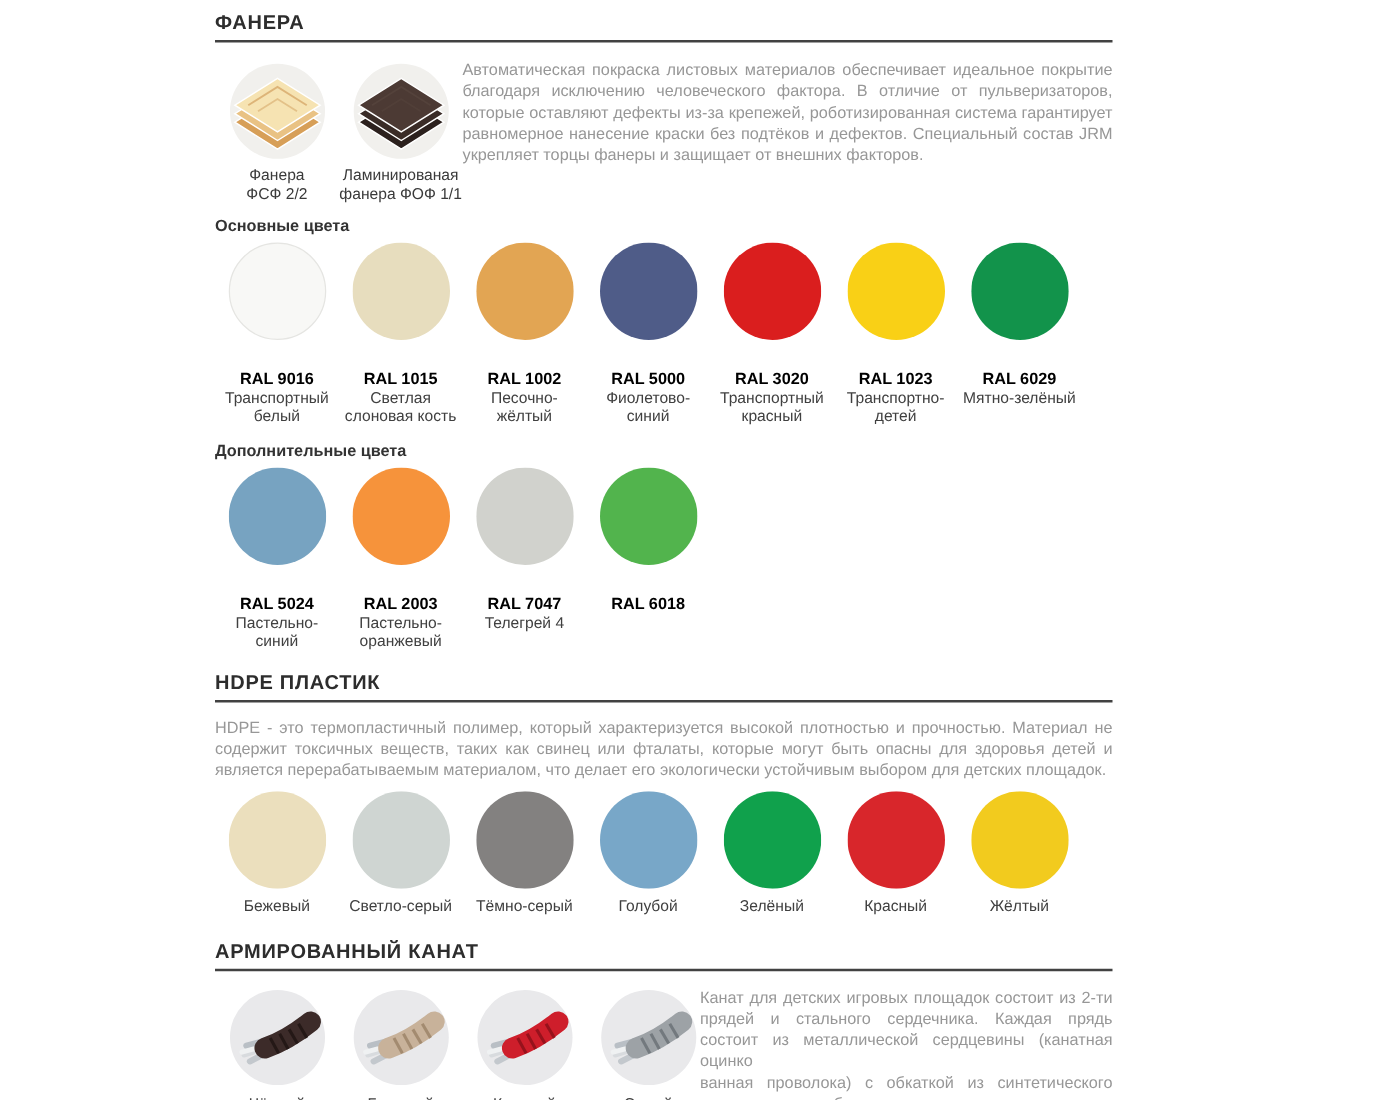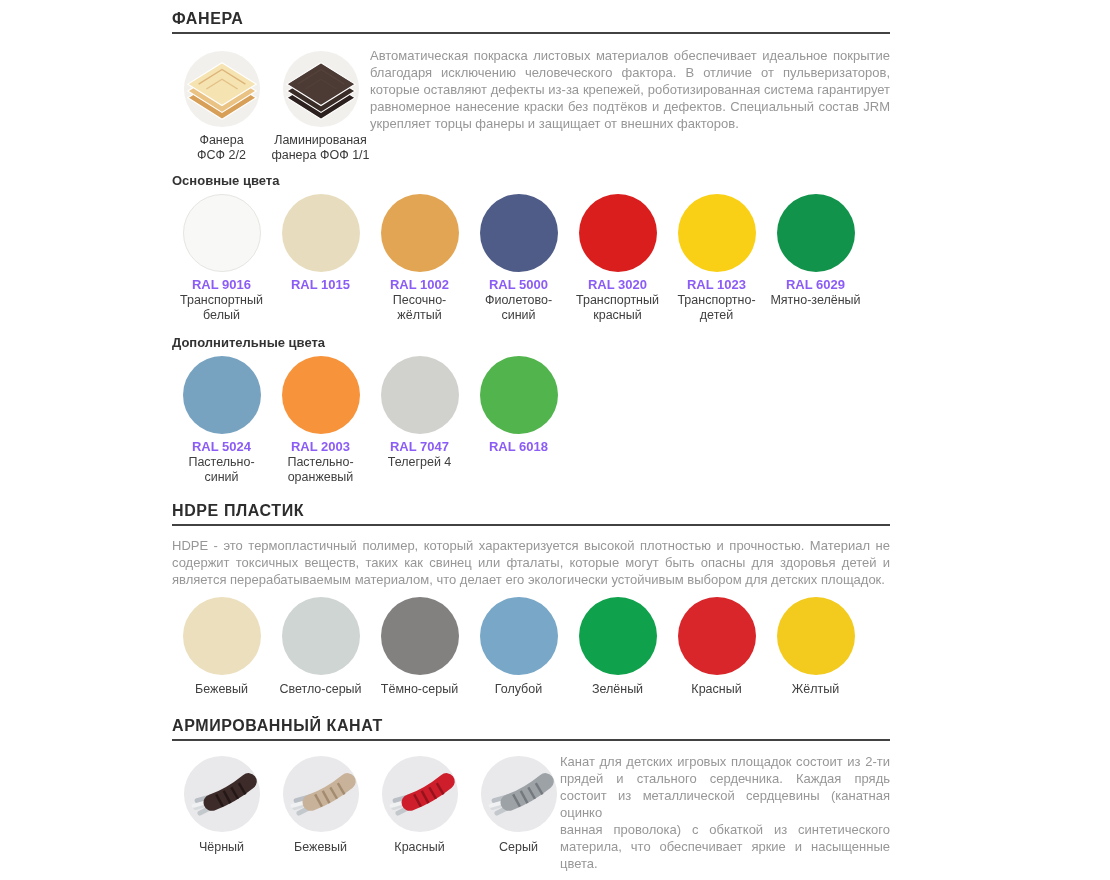--- a/index.html
+++ b/index.html
@@ -11,21 +11,21 @@
   .sec-title{font-size:16px;font-weight:bold;color:#2d2d2d;letter-spacing:.6px;line-height:18px;}
   .rule{border:none;border-top:2px solid #424242;margin:4px 0 0 0;}
   .para{font-size:13px;line-height:17px;color:#979797;text-align:justify;white-space:pre-line;}
   .subheading{font-size:13px;font-weight:bold;color:#333;margin:0;}
   .row{display:flex;align-items:flex-start;}
   .col{width:99px;flex:0 0 99px;text-align:center;}
   .circle{width:78px;height:78px;border-radius:50%;margin:0 auto;border:1px solid transparent;box-sizing:border-box;}
   .img-circle{width:78px;height:78px;margin:0 auto;}
   .img-circle svg{display:block;width:78px;height:78px;}
   .lbl{width:131px;margin-left:-16px;text-align:center;font-size:12.5px;line-height:15px;color:#3a3a3a;white-space:pre-line;}
-  .code{font-size:13px;font-weight:bold;color:#8b5cf6;margin-top:5px;line-height:16px;}
+  .code{font-size:13px;font-weight:bold;color:#000000;margin-top:23px;line-height:16px;}
   .cname{font-size:12.5px;line-height:15px;color:#404040;white-space:pre-line;width:131px;margin-left:-16px;text-align:center;}
   .sample-lbl{margin-top:5px;}
   
   .ply-row{margin-top:16px;}
   .ply-para{flex:1 1 auto;margin-top:-3px;}
   .sub1{margin-top:10px;}
   .swatch-row1{margin-top:6px;}
   .sub2{margin-top:12px;}
   .swatch-row2{margin-top:6px;}
   .hdpe-title{margin-top:17px;}
@@ -86,20 +86,22 @@
     <div class="row swatch-row1">
       <div class="col">
         <div class="circle" style="background: rgb(248, 248, 246); border-color: rgb(229, 229, 226);"></div>
         <div class="code">RAL 9016</div>
         <div class="cname">Транспортный
 белый</div>
       </div>
       <div class="col">
         <div class="circle" style="background: rgb(231, 221, 190);"></div>
         <div class="code">RAL 1015</div>
+        <div class="cname">Светлая
+слоновая кость</div>
       </div>
       <div class="col">
         <div class="circle" style="background: rgb(226, 165, 83);"></div>
         <div class="code">RAL 1002</div>
         <div class="cname">Песочно-
 жёлтый</div>
       </div>
       <div class="col">
         <div class="circle" style="background: rgb(79, 92, 136);"></div>
         <div class="code">RAL 5000</div>

